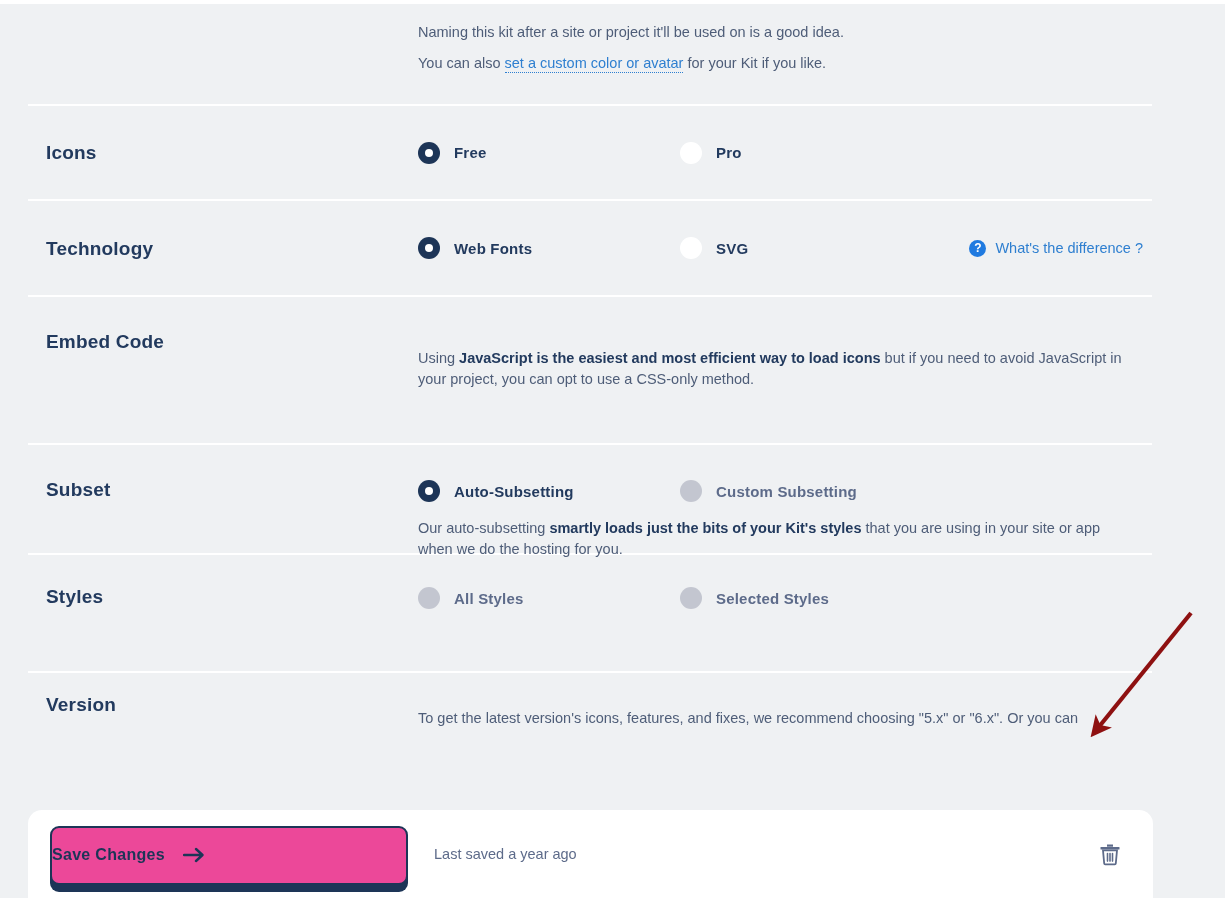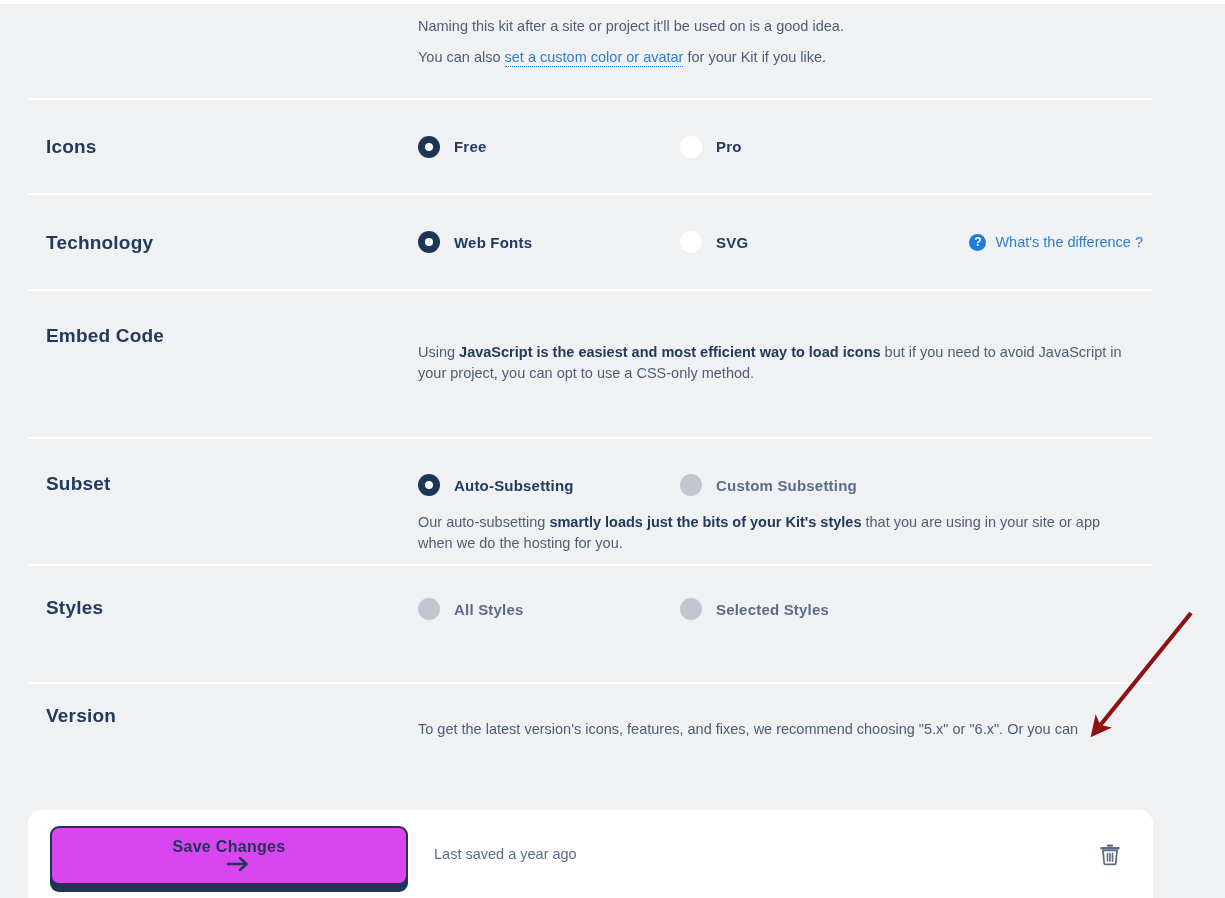--- a/index.html
+++ b/index.html
@@ -27,21 +27,21 @@
     position: absolute;
     top: 0; left: 0;
     width: 1225px;
     height: 4px;
     background: #ffffff;
   }
 
   
   .settings {
     position: absolute;
-    top: 6px;
+    top: 12px;
     left: 0;
     width: 1225px;
   }
   .row {
     position: relative;
     display: flex;
     align-items: flex-start;
     padding: 0;
   }
   .row-inner {
@@ -238,30 +238,28 @@
     border-radius: 14px 14px 0 0;
     display: flex;
     align-items: center;
     padding: 0 28px 0 22px;
     box-sizing: border-box;
   }
   .save-btn {
     position: relative;
     width: 354px;
     height: 55px;
-    background: #d946ef;
+    background: #ec4899;
     border: 2px solid #1d3557;
     border-radius: 9px;
     display: flex;
     align-items: center;
-    justify-content: center;
     box-shadow: 0 7px 0 0 #1d3557;
     cursor: pointer;
     margin-top: 2px;
-    flex-direction: column;
   }
   .save-btn-text {
     font-size: 16px;
     font-weight: bold;
     color: #1d3557;
     letter-spacing: .3px;
   }
   .save-arrow {
     margin-left: 18px;
     display: inline-flex;
@@ -353,21 +351,21 @@
         <div class="label-col">
           <div class="row-label">Embed Code</div>
         </div>
         <div class="content-col">
           <div class="helper"><span>Using </span><b>JavaScript is the easiest and most efficient way to load icons</b><span> but if you need to avoid JavaScript in your project, you can opt to use a CSS-only method.</span></div>
         </div>
       </div>
     </div>
     <div class="divider"></div>
 
-    <div class="row" style="height:125px;">
+    <div class="row" style="height:108px;">
       <div class="row-inner" style="padding-top:35px;">
         <div class="label-col">
           <div class="row-label">Subset</div>
         </div>
         <div class="content-col">
           <div class="options">
             <div class="opt first">
               <span class="radio selected"></span>
               <span class="opt-label">Auto-Subsetting</span>
             </div>

